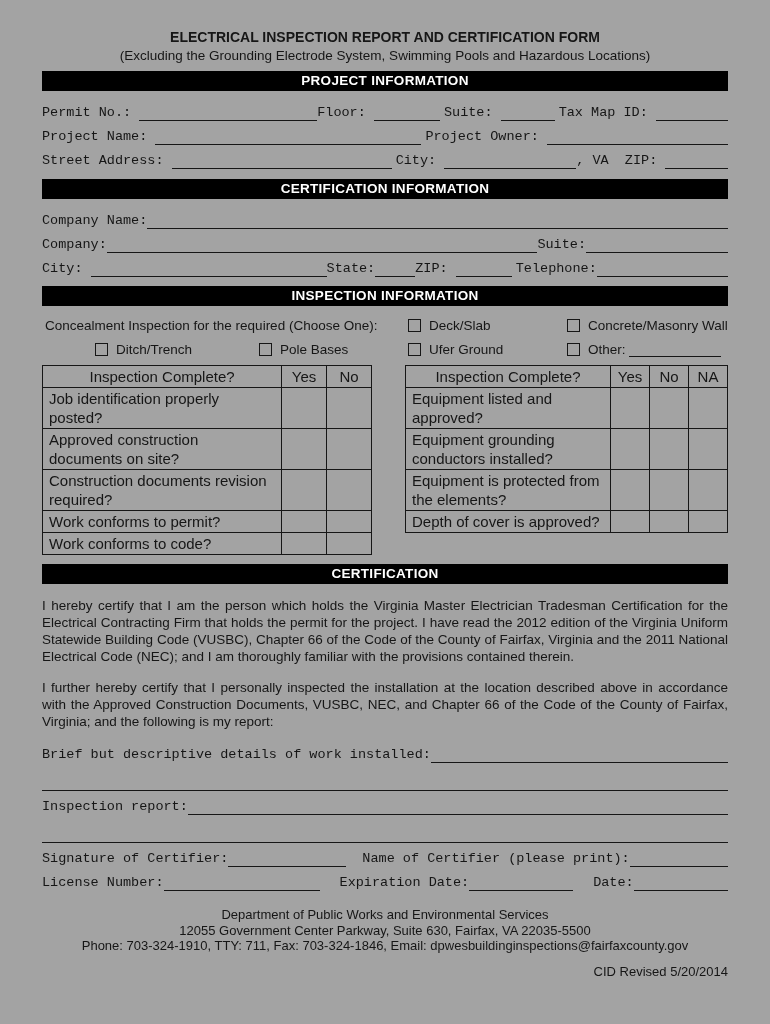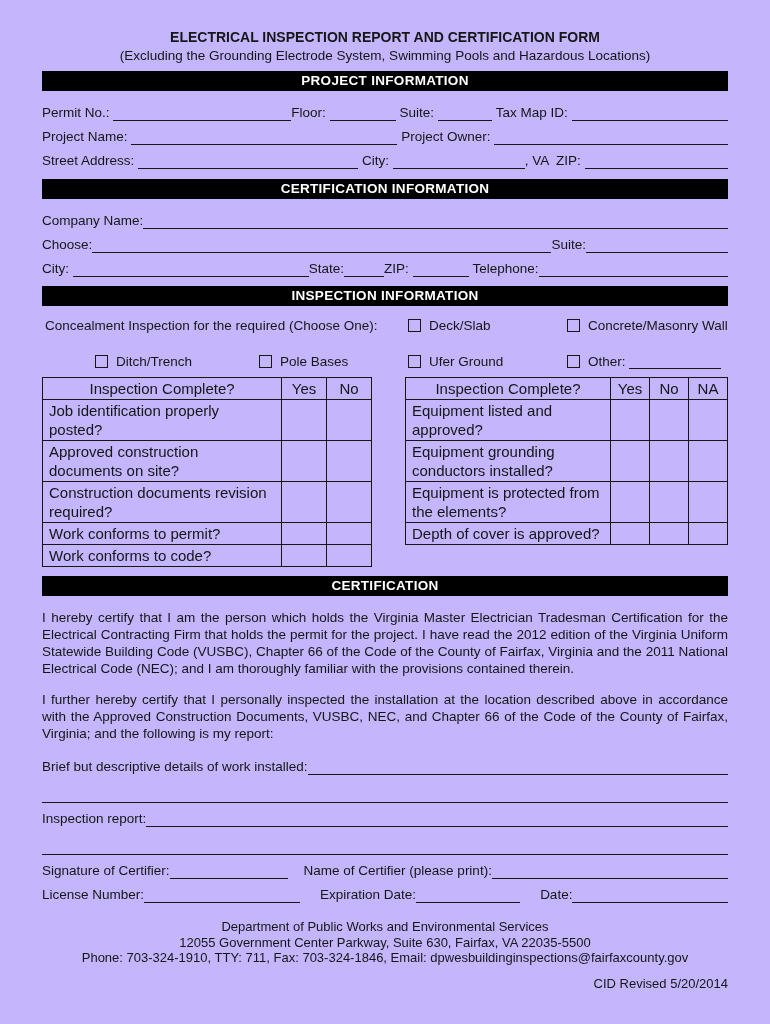--- a/index.html
+++ b/index.html
@@ -1,37 +1,37 @@
 <!DOCTYPE html>
 <html><head>
 <meta charset="utf-8">
 <style>
   html,body{margin:0;padding:0;background:#fff;}
   .page{
-    width:770px;height:1024px;background:#c4b5fd;overflow:hidden;
+    width:770px;height:1024px;background:#a3a3a3;overflow:hidden;
     font-family:"Liberation Sans", sans-serif;color:#161616;
     position:relative;box-sizing:border-box;
   }
   .content{width:686px;margin:0 auto;padding-top:28px;}
   .title{font-size:14px;font-weight:bold;text-align:center;line-height:18px;}
   .subtitle{font-size:13.5px;text-align:center;line-height:19px;}
   .bar{
     background:#000000;color:#ffffff;text-align:center;font-weight:bold;
     font-size:13.5px;height:20px;line-height:20px;letter-spacing:.3px;
   }
   .bar1{margin-top:6px;}
   .mt9{margin-top:9px;} .mt10{margin-top:10px;}
   .frow{display:flex;align-items:flex-end;font-size:13.5px;line-height:17px;margin-top:7px;}
   .frow.first{margin-top:13px;}
-  .lbl{white-space:pre;flex:0 0 auto;}
+  .lbl{white-space:pre;flex:0 0 auto;font-family:Liberation Mono, monospace;}
   .fline{border-bottom:1px solid #161616;height:15px;flex:0 0 auto;}
   .grow{flex:1 1 auto;}
   .gap4{margin-left:4px;} .gap16{margin-left:16px;} .gap20{margin-left:20px;}
   .cbrow{position:relative;height:16px;font-size:13.5px;}
-  .cbrowA{margin-top:12px;} .cbrowB{margin-top:20px;}
+  .cbrowA{margin-top:12px;} .cbrowB{margin-top:8px;}
   .cbitem{position:absolute;top:0;display:flex;align-items:center;}
   .cb{width:11px;height:11px;border:1.5px solid #161616;display:inline-block;margin-right:8px;flex:0 0 auto;}
   .cbline{border-bottom:1px solid #161616;height:13px;width:92px;display:inline-block;margin-left:3px;}
   .tables{display:flex;margin-top:7px;align-items:flex-start;}
   table.insp{border-collapse:collapse;font-size:15px;}
   table.insp td,table.insp th{border:1.5px solid #161616;padding:1px 6px;line-height:19px;font-weight:normal;vertical-align:top;}
   table.insp th{text-align:center;}
   table.left{width:330px;}
   table.right{width:323px;margin-left:33px;}
   table.left col.q{width:240px;} table.left col.yn{width:45px;}
@@ -82,21 +82,21 @@
     </div>
 
     <div class="bar mt10">CERTIFICATION INFORMATION</div>
 
     <div class="frow first">
       <span class="lbl">Company Name:</span>
       <span class="fline grow"></span>
     </div>
 
     <div class="frow">
-      <span class="lbl">Choose:</span>
+      <span class="lbl">Company:</span>
       <span class="fline grow"></span>
       <span class="lbl">Suite:</span>
       <span class="fline" style="width:142px"></span>
     </div>
 
     <div class="frow">
       <span class="lbl">City: </span>
       <span class="fline" style="width:236px"></span>
       <span class="lbl">State:</span>
       <span class="fline" style="width:40px"></span>

